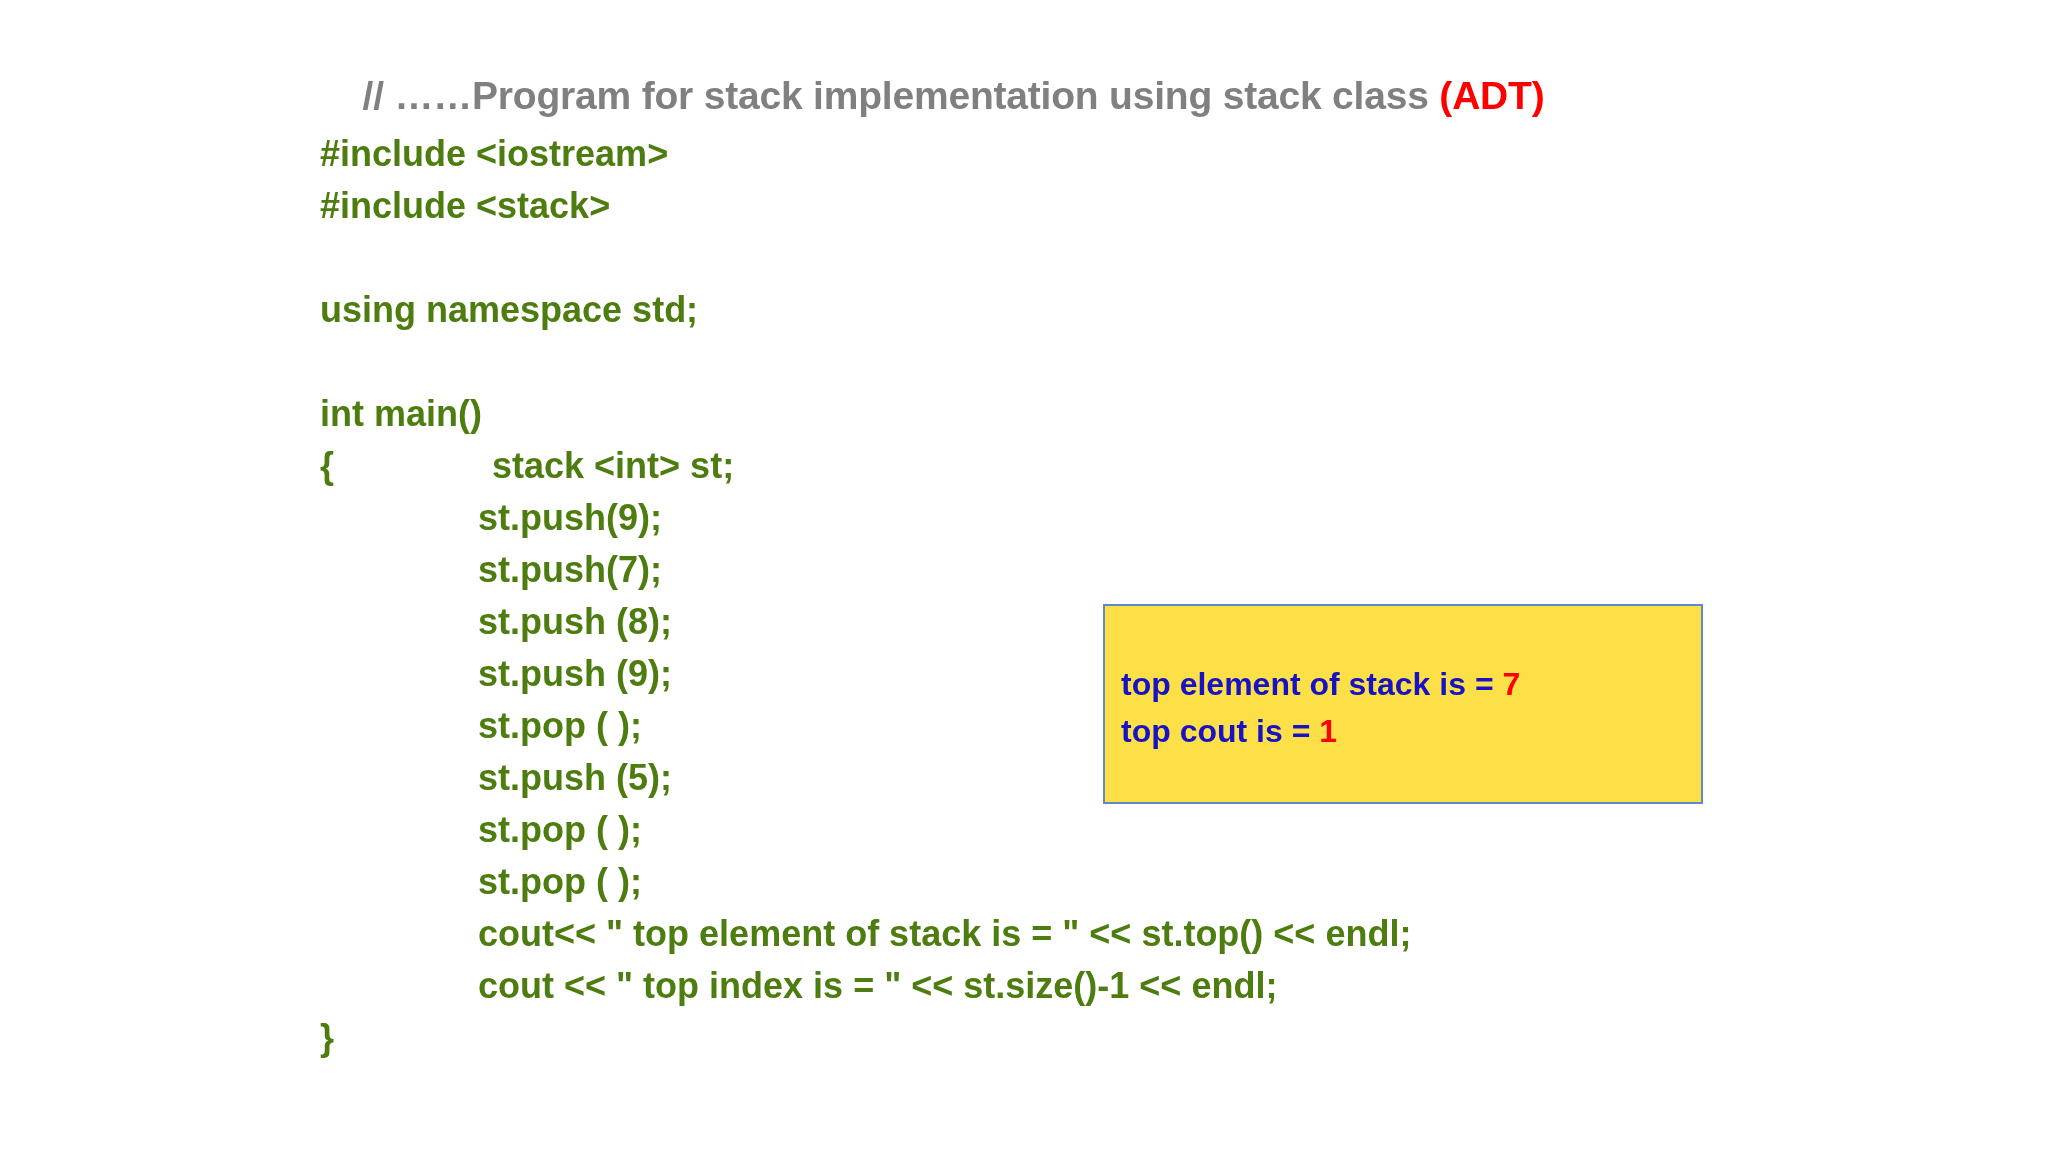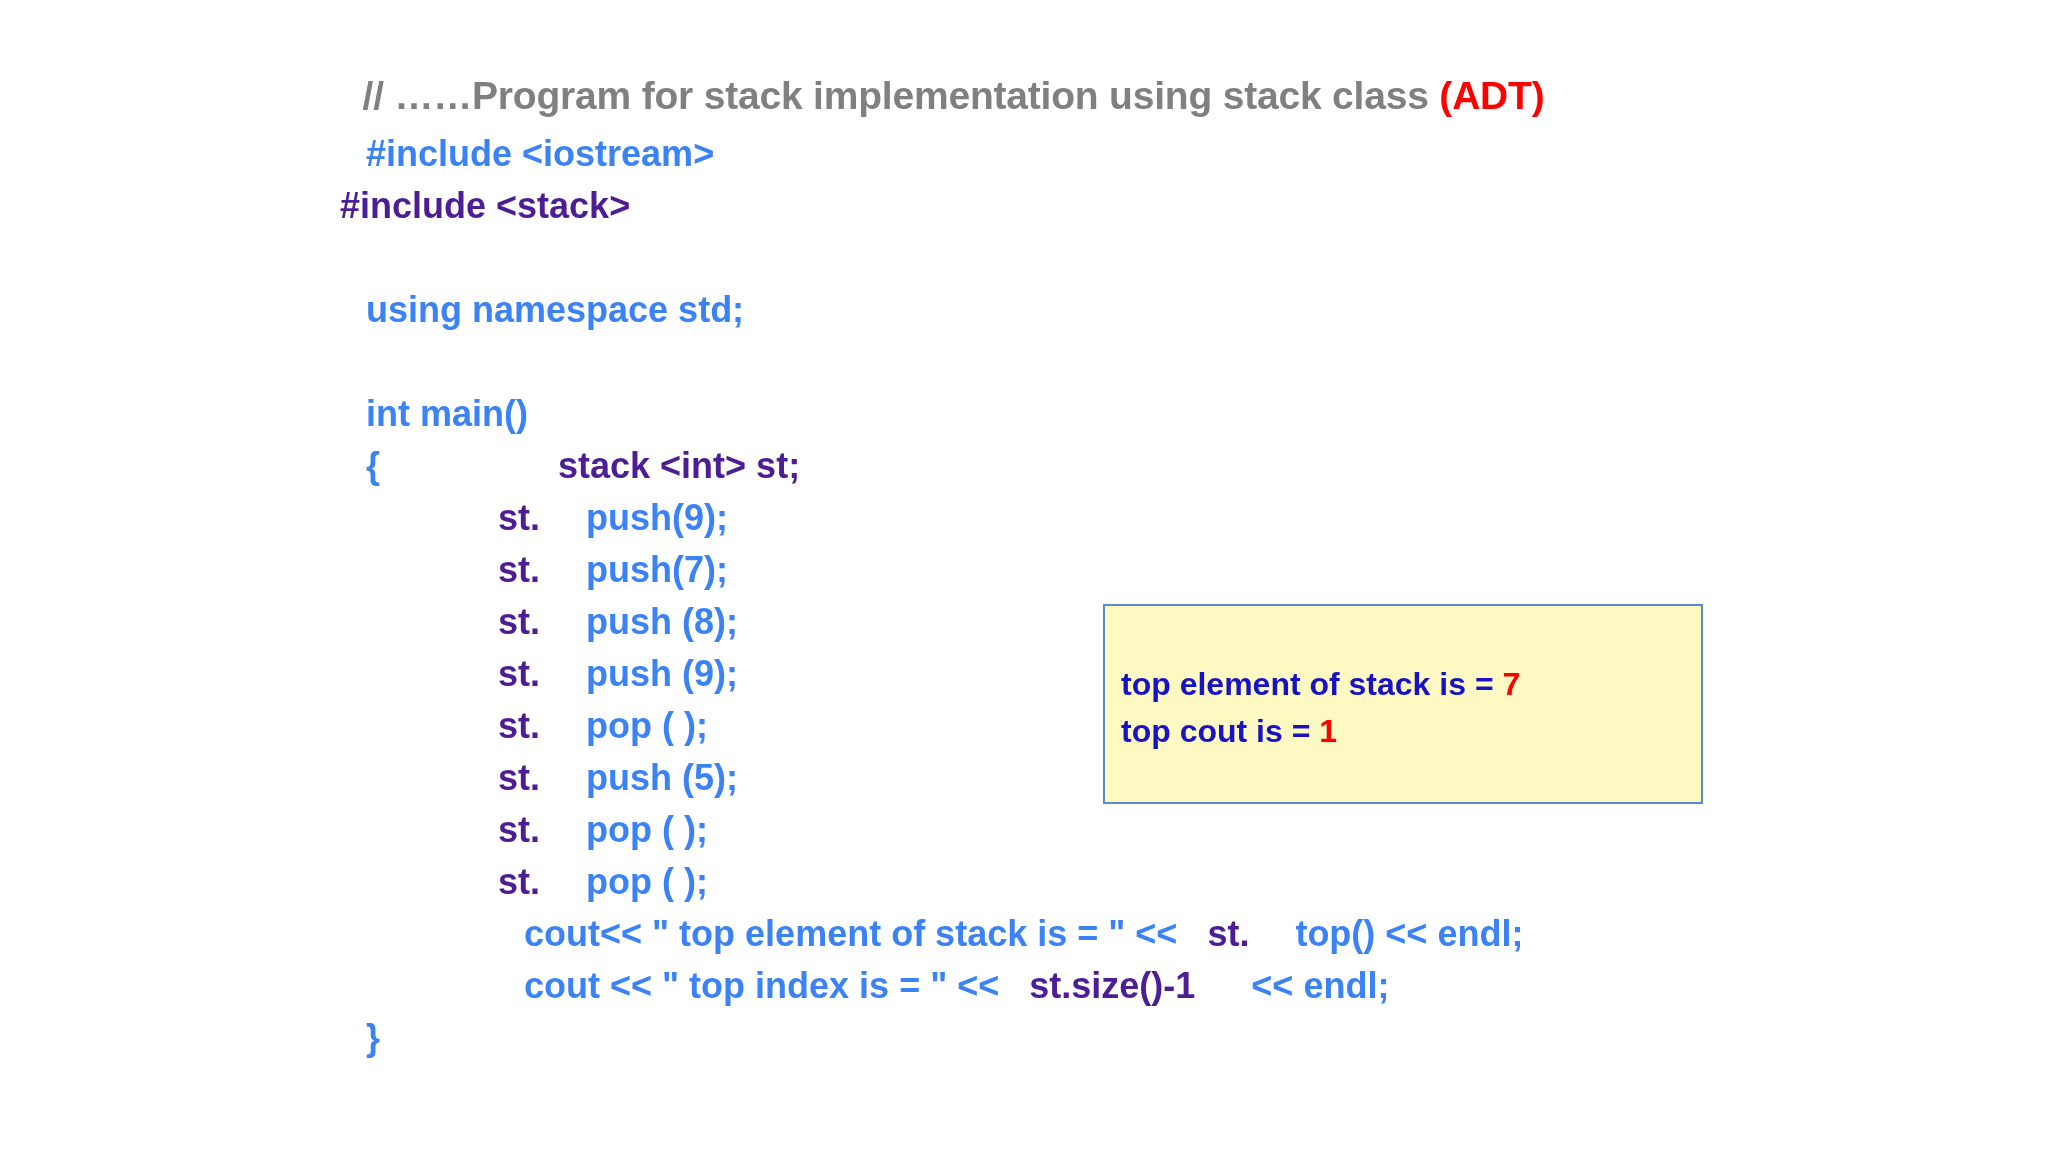--- a/index.html
+++ b/index.html
@@ -49,41 +49,39 @@
     color: #000000;
     line-height: 52px;
     white-space: pre;
   }
   .code-line {
     white-space: pre;
     height: 52px;
     display: block;
   }
   .tok-red {
-    color: #4c1d95;
-    margin-left: 20px;
+    color: #4d7c0f;
   }
   .tok-black {
-    color: #3b82f6;
-    margin-left: 46px;
+    color: #4d7c0f;
   }
   .indent {
     display: inline-block;
     width: 158px;
   }
 
   
   .output-box {
     position: absolute;
     left: 1103px;
     top: 604px;
     width: 600px;
     height: 200px;
     border: 2px solid #5b8bc4;
-    background: #fef9c3;
+    background: #fde047;
     box-sizing: border-box;
   }
   .output-lines {
     position: absolute;
     left: 16px;
     top: 55px;
     font-size: 32px;
     font-weight: bold;
     line-height: 47px;
     color: #1713c4;

